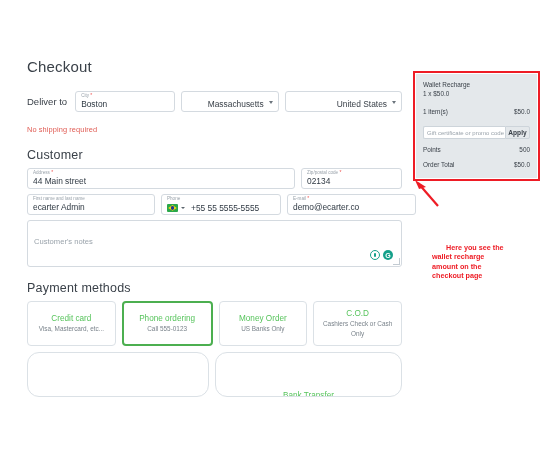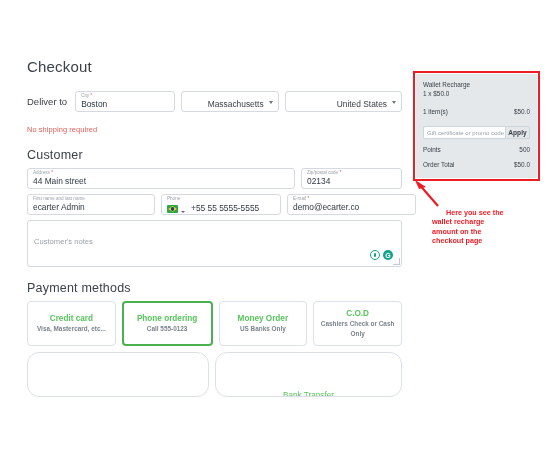--- a/index.html
+++ b/index.html
@@ -67,21 +67,21 @@
   
   .row { display: flex; gap: 6px; margin-top: 5px; }
   .f-address { flex: 0 0 268px; }
   .f-zip { flex: 0 0 101px; }
   .f-name { flex: 0 0 128px; }
   .f-phone { flex: 0 0 120px; }
   .f-email { flex: 0 0 129px; }
 
   .phone-inner {
     position: absolute; left: 5px; bottom: 1px;
-    display: flex; align-items: flex-end; gap: 3px;
+    display: flex; align-items: center; gap: 3px;
   }
   .flag {
     width: 11px; height: 8px; border-radius: 1px;
     background: #2aa84a; position: relative; overflow: hidden;
     display: inline-block;
   }
   .flag::before {
     content: ""; position: absolute; left: 1.2px; top: 1.1px;
     width: 8.6px; height: 5.6px; background: #f7d117;
     transform: skewX(0deg);
@@ -126,21 +126,21 @@
   }
   .badge.g::after {
     content: "G"; position: absolute; inset: 0;
     color: #fff; font-size: 7px; font-weight: 700;
     display: flex; align-items: center; justify-content: center;
     font-family: "Liberation Sans", sans-serif;
   }
 
   
   .pay-grid {
-    display: flex; gap: 6px; margin-top: 6px; width: 375px; font-weight: bold;
+    display: flex; gap: 6px; margin-top: 6px; width: 375px;
   }
   .pay-card {
     flex: 1 1 0; height: 45px; border: 1px solid #dbe1e6; border-radius: 4px;
     background: #fff; display: flex; flex-direction: column;
     align-items: center; justify-content: center; text-align: center;
     padding: 0 3px;
   }
   .pay-card.selected { border: 2px solid #4caf50; }
   .pay-title { font-size: 8.2px; color: #57c45c; line-height: 11px; }
   .pay-sub { font-size: 6.4px; color: #7a838b; line-height: 10px; }
@@ -187,21 +187,21 @@
     display: flex; align-items: center; justify-content: center; font-weight: 600;
   }
   .sum-row.tight { margin-top: 6px; }
 
   
   .arrow-svg { position: absolute; left: 413px; top: 180px; }
   .annot-text {
     position: absolute; left: 432px; top: 208px; width: 105px;
     font-size: 7.2px; font-weight: 700; color: #ee1c25; line-height: 9.4px;
   }
-  .annot-text .l1 { padding-left: 14px; }
+  .annot-text .l1 { padding-left: 14px; margin-top: 35px; }
 </style>
 </head>
 <body>
 
 <div class="page">
 
   <div class="main">
 
     <div class="h-checkout">Checkout</div>
 

